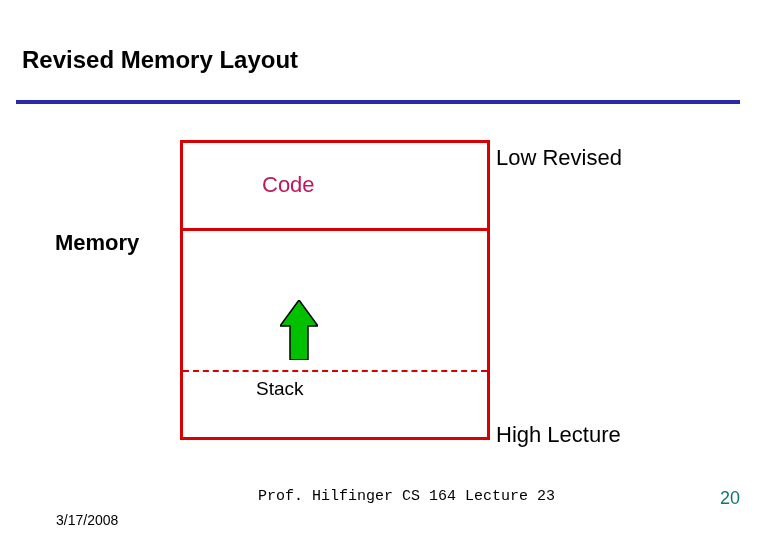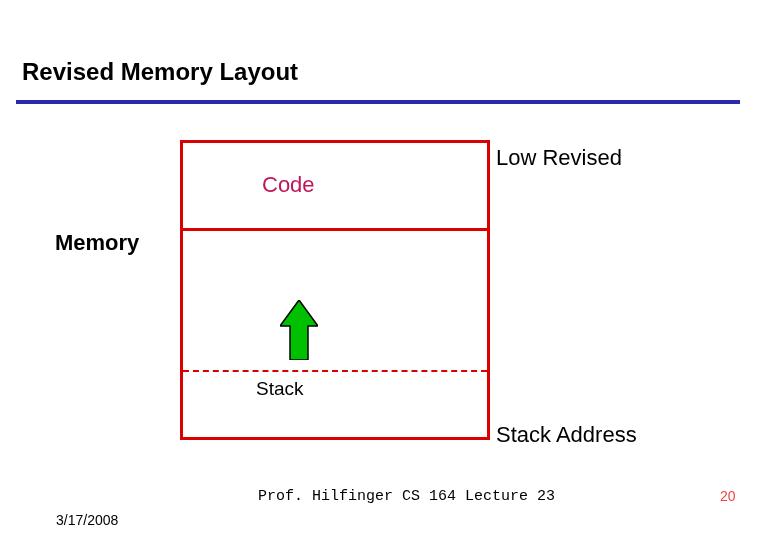--- a/index.html
+++ b/index.html
@@ -7,21 +7,21 @@
     width: 763px;
     height: 540px;
     background: #fff;
     font-family: "Comic Sans MS", cursive, sans-serif;
     position: relative;
     overflow: hidden;
   }
   .title {
     position: absolute;
     left: 22px;
-    top: 58px;
+    top: 46px;
     font-size: 24px;
     font-weight: bold;
     color: #000;
   }
   .underline {
     position: absolute;
     left: 16px;
     top: 100px;
     width: 724px;
     height: 4px;
@@ -108,39 +108,39 @@
     top: 488px;
     font-family: Liberation Mono, monospace;
     font-size: 15px;
     color: #000;
   }
   .footer-page {
     position: absolute;
     left: 720px;
     top: 488px;
     font-family: Arial, sans-serif;
-    font-size: 14px;
-    color: #ef4444;
+    font-size: 18px;
+    color: #0f766e;
   }
 </style>
 </head>
 <body>
 
 <div class="title">Revised Memory Layout</div>
 <div class="underline"></div>
 
 <div class="diagram"></div>
 <div class="divider-solid"></div>
 <div class="divider-dashed"></div>
 
 <div class="label-code">Code</div>
 <div class="label-stack">Stack</div>
 <div class="label-memory">Memory</div>
 <div class="label-low">Low Revised</div>
-<div class="label-high">Stack Address</div>
+<div class="label-high">High Lecture</div>
 
 <div class="arrow">
   <svg width="38" height="60" viewBox="0 0 38 60">
     <polygon points="19,0 0,26 10,26 10,60 28,60 28,26 38,26" fill="#00c000" stroke="#000" stroke-width="1.5"></polygon>
   </svg>
 </div>
 
 <div class="footer-date">3/17/2008</div>
 <div class="footer-center">Prof. Hilfinger  CS 164  Lecture 23</div>
 <div class="footer-page">20</div>

